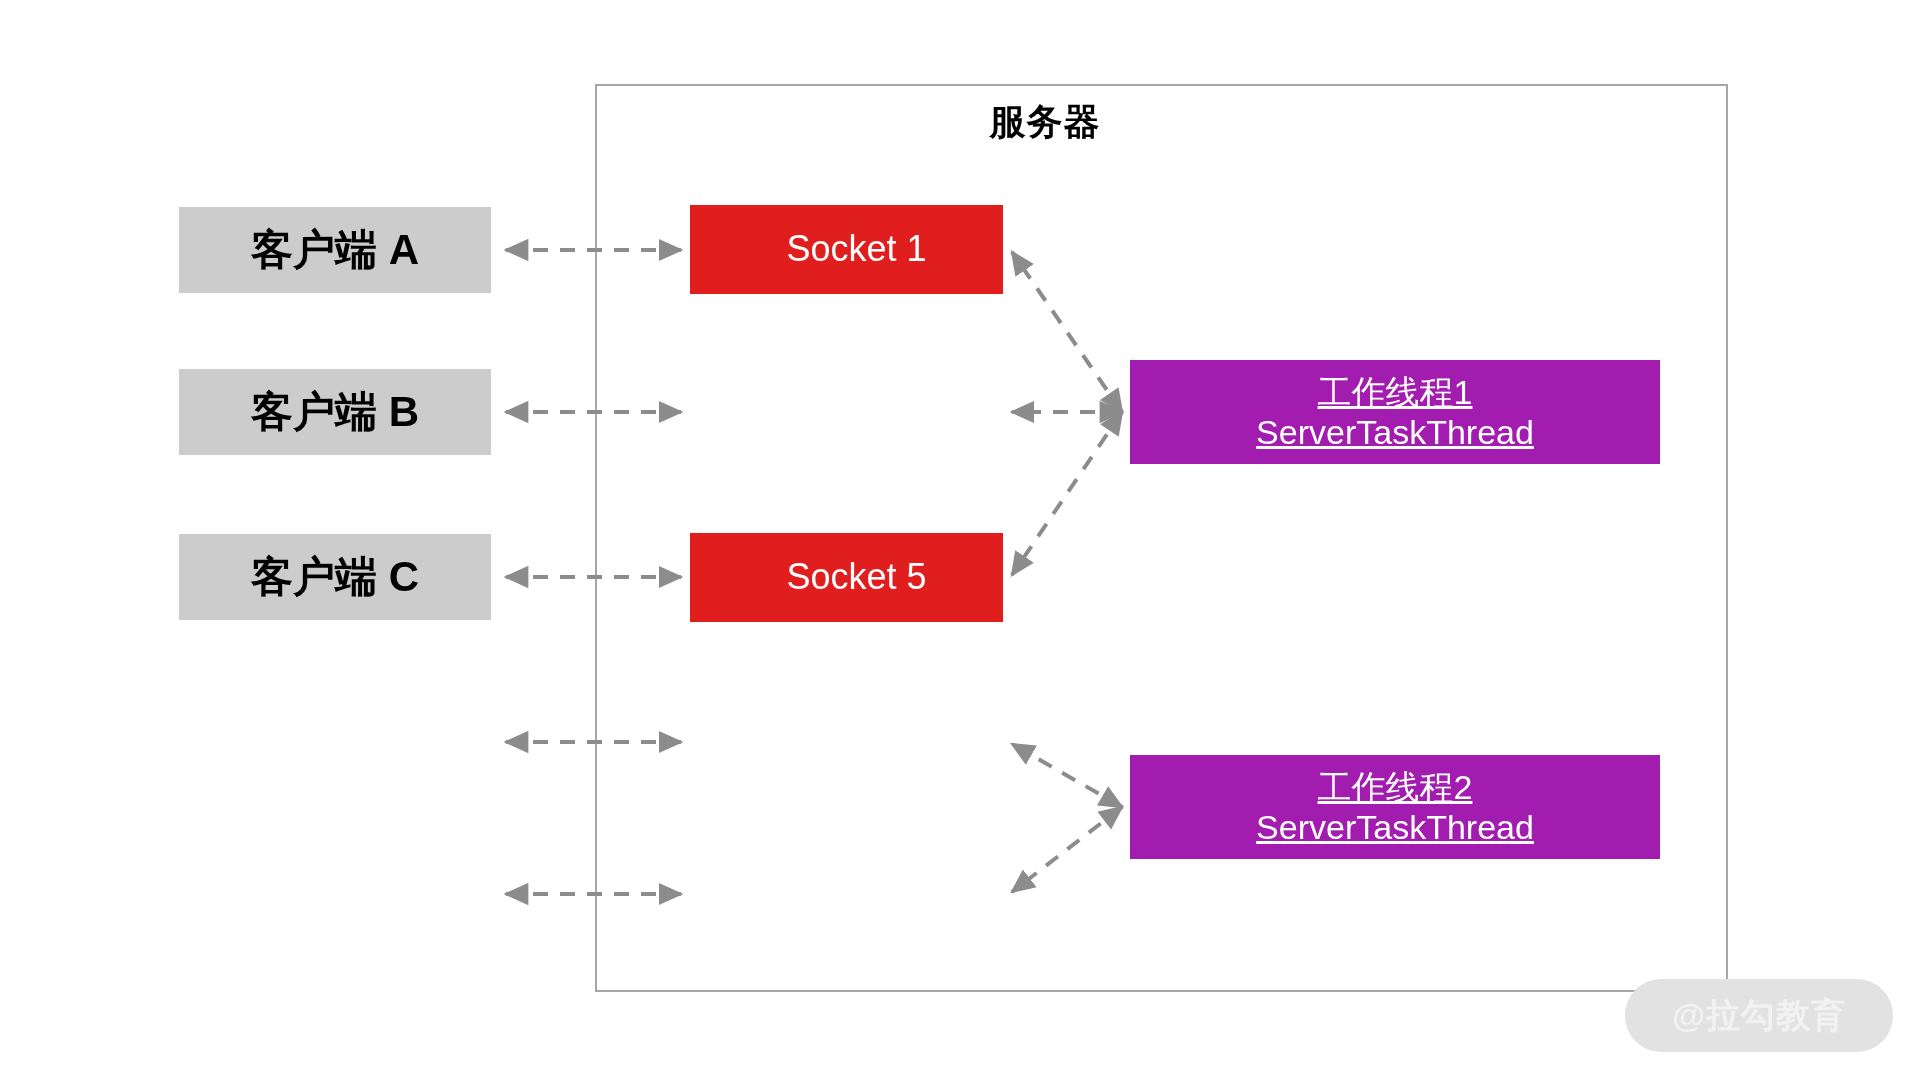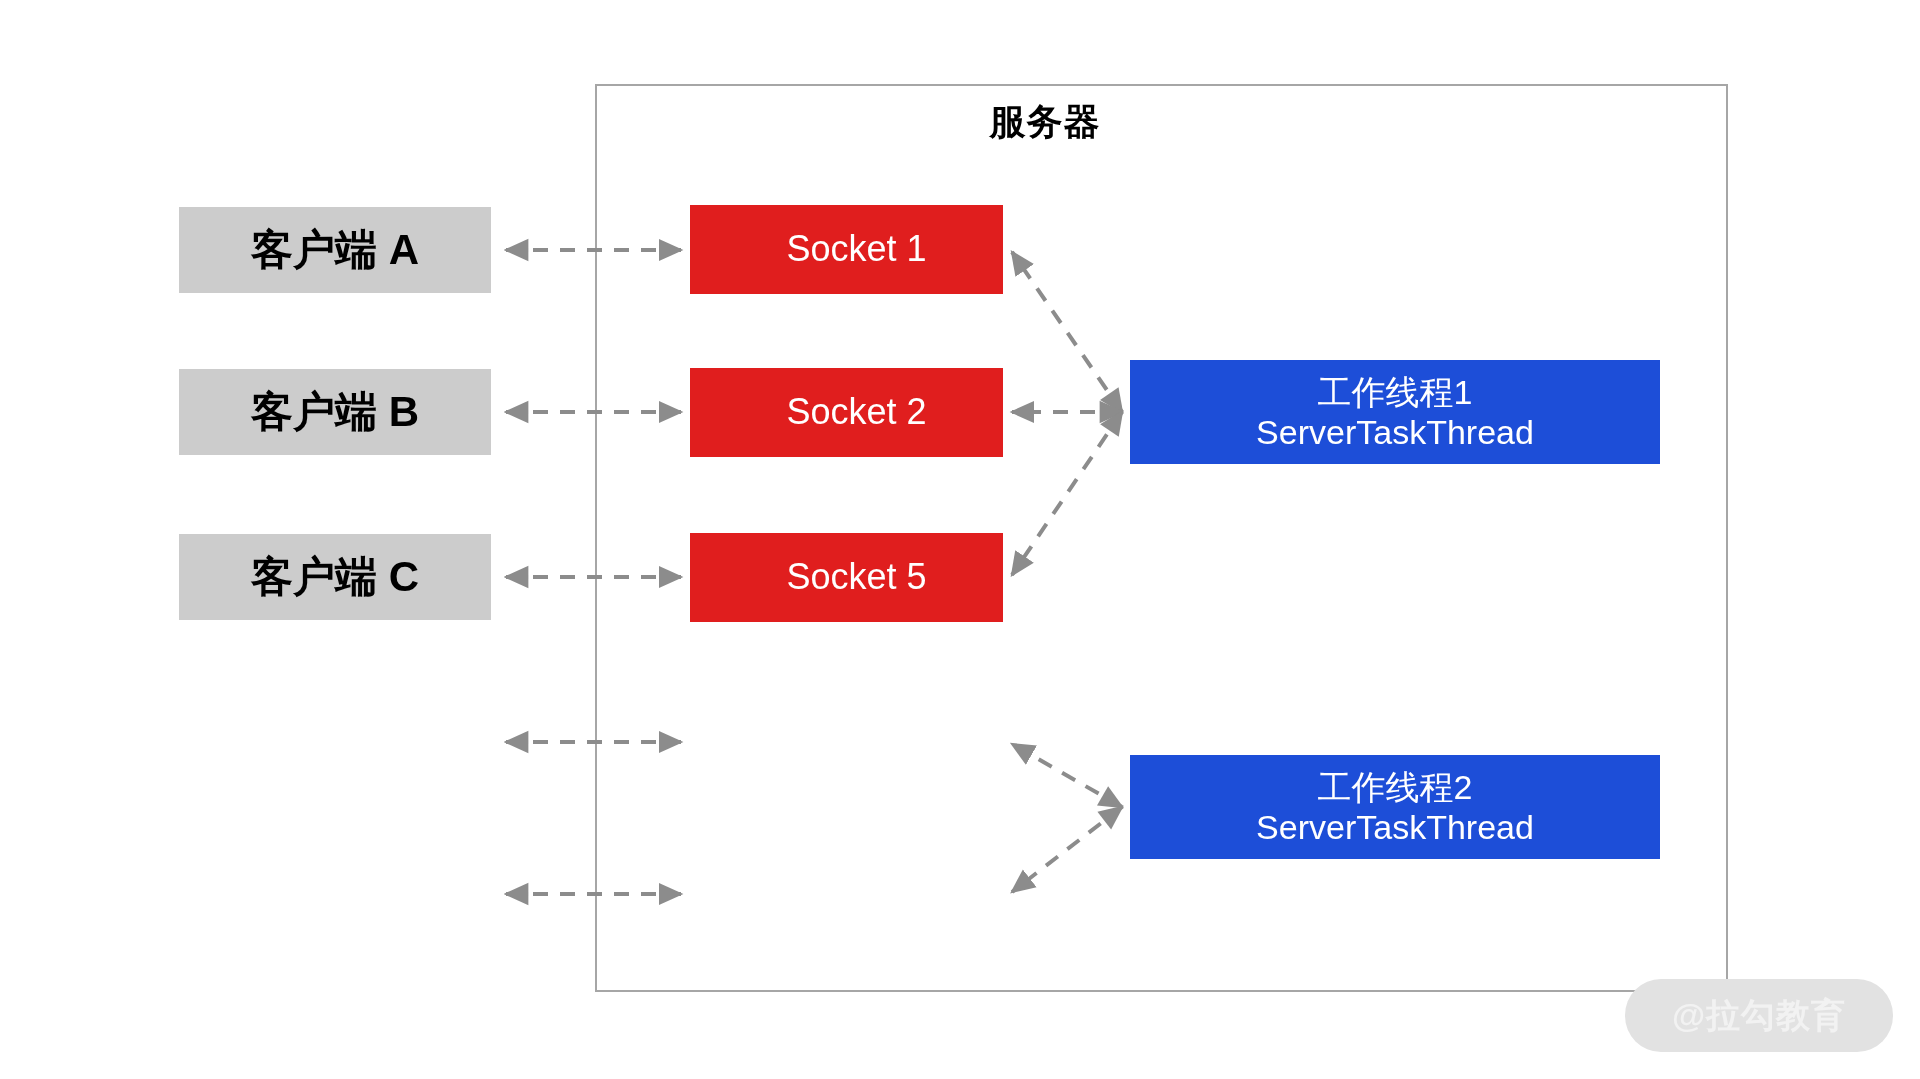--- a/index.html
+++ b/index.html
@@ -64,28 +64,29 @@
     background: #e01e1e;
     color: #ffffff;
     font-size: 36px;
     font-weight: 500;
     width: 313px;
     height: 89px;
     left: 690px;
     padding-left: 20px;
   }
   .worker-box {
-    background: #1d4ed8;
+    background: #a21caf;
     color: #ffffff;
     font-size: 34px;
     font-weight: 500;
     width: 530px;
     height: 104px;
     left: 1130px;
     flex-direction: column;
+    text-decoration: underline;
   }
   .worker-line { display: block; }
 
   
   .connectors {
     position: absolute;
     left: 0;
     top: 0;
     width: 1920px;
     height: 1079px;
@@ -151,23 +152,20 @@
   <div class="box client-box" style="top:369px">
     <span>客户端 B</span>
   </div>
   <div class="box client-box" style="top:534px">
     <span>客户端 C</span>
   </div>
 
   <div class="box socket-box" style="top:205px">
     <span>Socket 1</span>
   </div>
-  <div class="box socket-box" style="top:368px">
-    <span>Socket 2</span>
-  </div>
   <div class="box socket-box" style="top:533px">
     <span>Socket 5</span>
   </div>
 
   <div class="box worker-box" style="top:360px">
     <span class="worker-line">工作线程1</span>
     <span class="worker-line">ServerTaskThread</span>
   </div>
   <div class="box worker-box" style="top:755px">
     <span class="worker-line">工作线程2</span>

